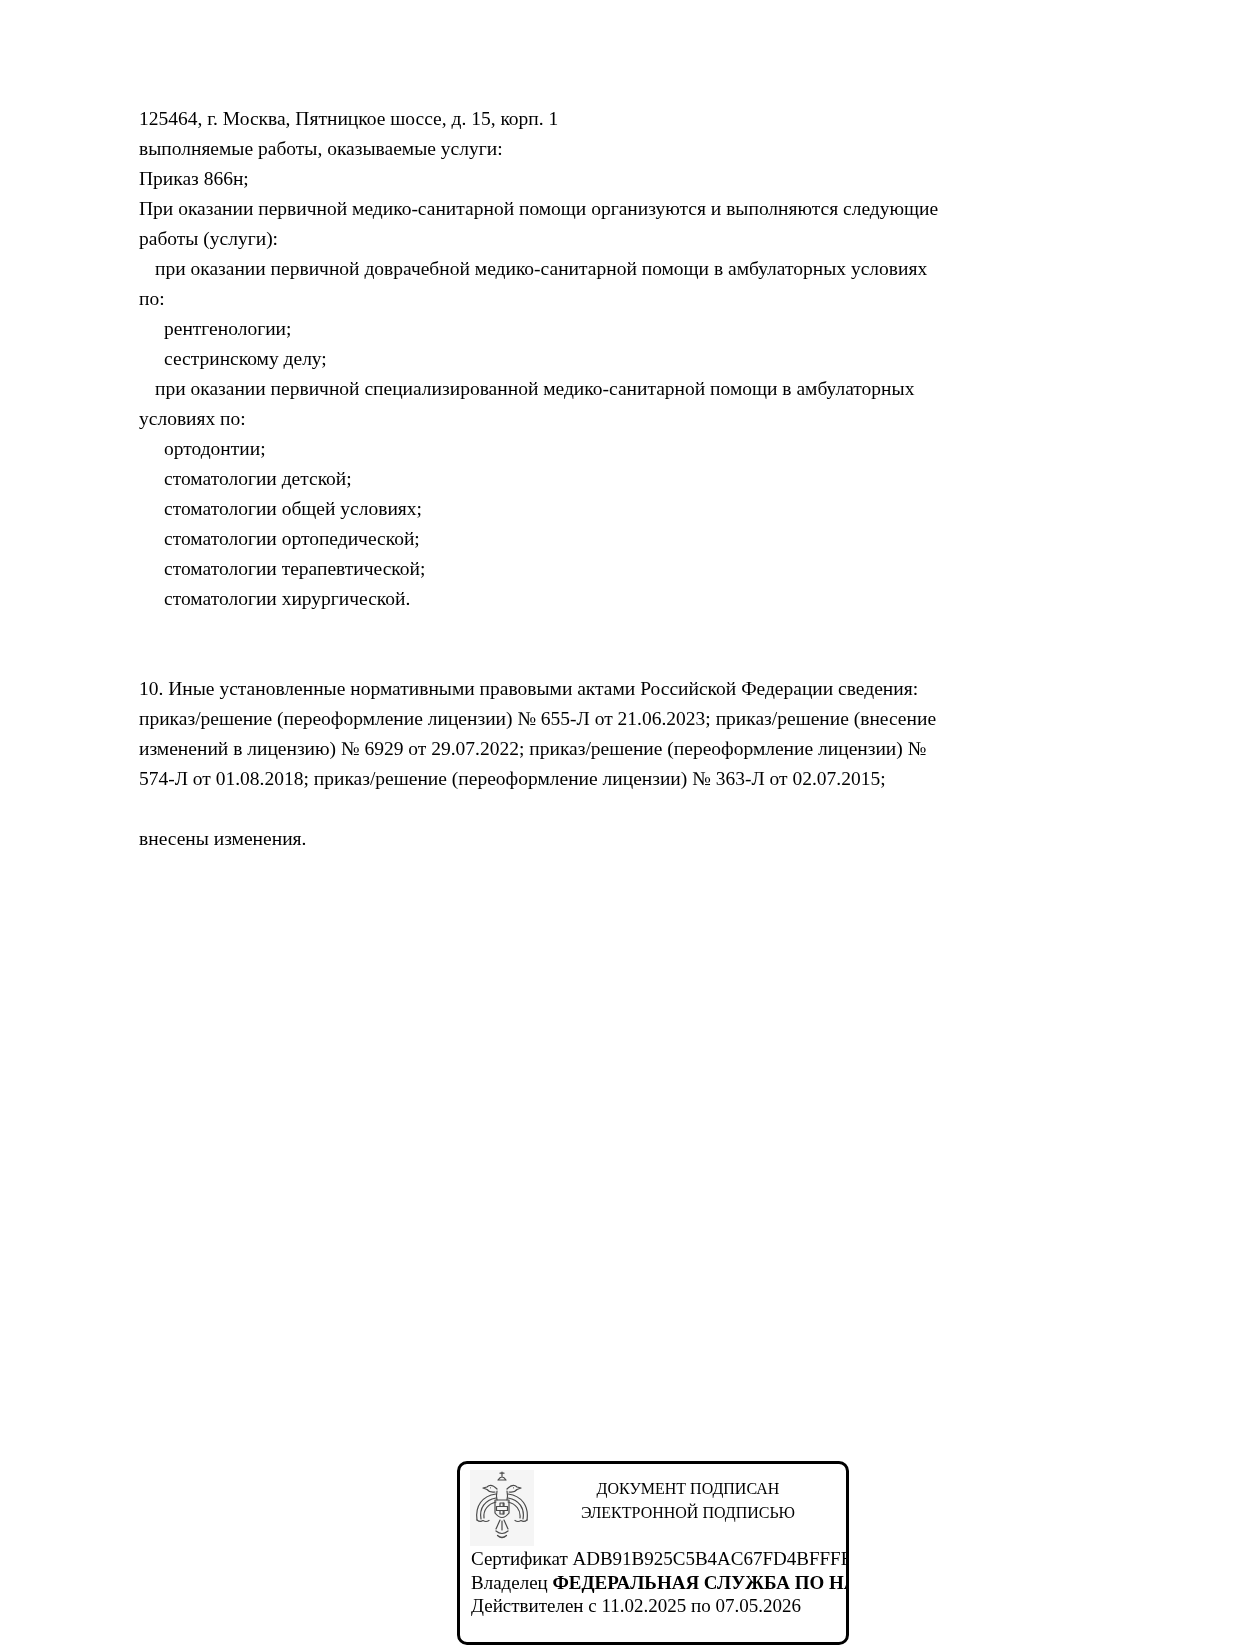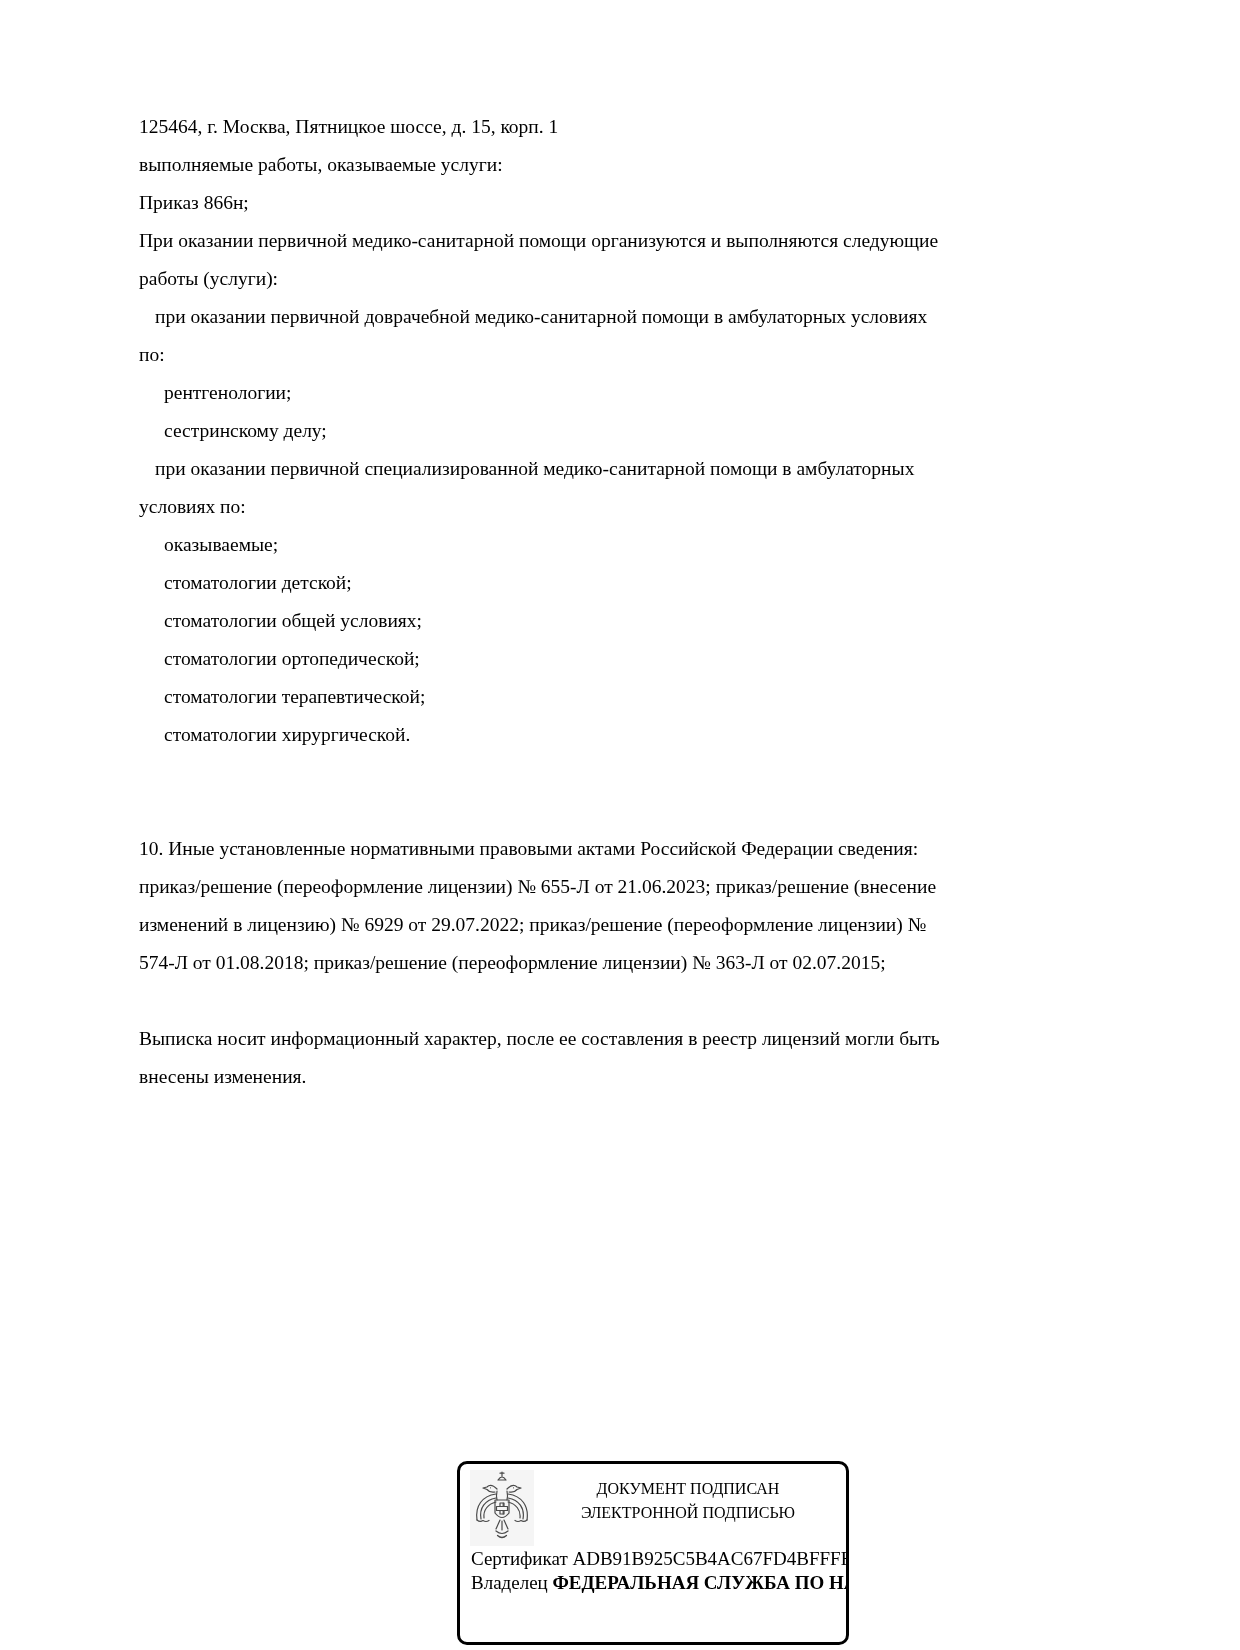--- a/index.html
+++ b/index.html
@@ -16,21 +16,21 @@
 
   
   .doc-text {
     position: absolute;
     left: 139px; top: 104px;
     width: 980px;
     font-size: 19.5px;
     line-height: 30px;
     color: #000000;
   }
-  .doc-text .line { white-space: pre; margin-top: 8px; }
+  .doc-text .line { white-space: pre; }
   .doc-text .indent-1 { padding-left: 16px; }
   .doc-text .indent-2 { padding-left: 25px; }
 
   
   .stamp {
     position: absolute;
     left: 457px; top: 1461px;
     width: 392px; height: 184px;
     box-sizing: border-box;
     border: 3px solid #000000;
@@ -72,34 +72,33 @@
       <div class="line indent-0">выполняемые работы, оказываемые услуги:</div>
       <div class="line indent-0">Приказ 866н;</div>
       <div class="line indent-0">При оказании первичной медико-санитарной помощи организуются и выполняются следующие</div>
       <div class="line indent-0">работы (услуги):</div>
       <div class="line indent-1">при оказании первичной доврачебной медико-санитарной помощи в амбулаторных условиях</div>
       <div class="line indent-0">по:</div>
       <div class="line indent-2">рентгенологии;</div>
       <div class="line indent-2">сестринскому делу;</div>
       <div class="line indent-1">при оказании первичной специализированной медико-санитарной помощи в амбулаторных</div>
       <div class="line indent-0">условиях по:</div>
-      <div class="line indent-2">оказываемые;</div>
+      <div class="line indent-2">ортодонтии;</div>
       <div class="line indent-2">стоматологии детской;</div>
       <div class="line indent-2">стоматологии общей условиях;</div>
       <div class="line indent-2">стоматологии ортопедической;</div>
       <div class="line indent-2">стоматологии терапевтической;</div>
       <div class="line indent-2">стоматологии хирургической.</div>
       <div class="line indent-0">&nbsp;</div>
       <div class="line indent-0">&nbsp;</div>
       <div class="line indent-0">10. Иные установленные нормативными правовыми актами Российской Федерации сведения:</div>
       <div class="line indent-0">приказ/решение (переоформление лицензии) № 655-Л от 21.06.2023; приказ/решение (внесение</div>
       <div class="line indent-0">изменений в лицензию) № 6929 от 29.07.2022; приказ/решение (переоформление лицензии) №</div>
       <div class="line indent-0">574-Л от 01.08.2018; приказ/решение (переоформление лицензии) № 363-Л от 02.07.2015;</div>
       <div class="line indent-0">&nbsp;</div>
-      <div class="line indent-0">Выписка носит информационный характер, после ее составления в реестр лицензий могли быть</div>
       <div class="line indent-0">внесены изменения.</div>
     </div>
 
   <div class="stamp">
     <div class="emblem">
       <svg viewBox="0 0 64 76" xmlns="http://www.w3.org/2000/svg">
         <g stroke="#4a4a4a" fill="none" stroke-width="1.2" stroke-linecap="round" stroke-linejoin="round">
 
           <path d="M28,10 q4,-6 8,0 M28,10 h8 M32,6 v-4 M30,3.2 h4"></path>
 
@@ -127,16 +126,17 @@
     </div>
 
     <div class="stamp-title">
       <div>ДОКУМЕНТ ПОДПИСАН</div>
       <div>ЭЛЕКТРОННОЙ ПОДПИСЬЮ</div>
     </div>
 
     <div class="stamp-info">
       <div><span>Сертификат</span> <span>ADB91B925C5B4AC67FD4BFFFEDC463AE</span></div>
       <div><span>Владелец</span> <span class="bold">ФЕДЕРАЛЬНАЯ СЛУЖБА ПО НАДЗОРУ В СФ</span></div>
+      <div>Действителен с 11.02.2025 по 07.05.2026</div>
     </div>
   </div>
 
 </div>
 
 </body></html>

